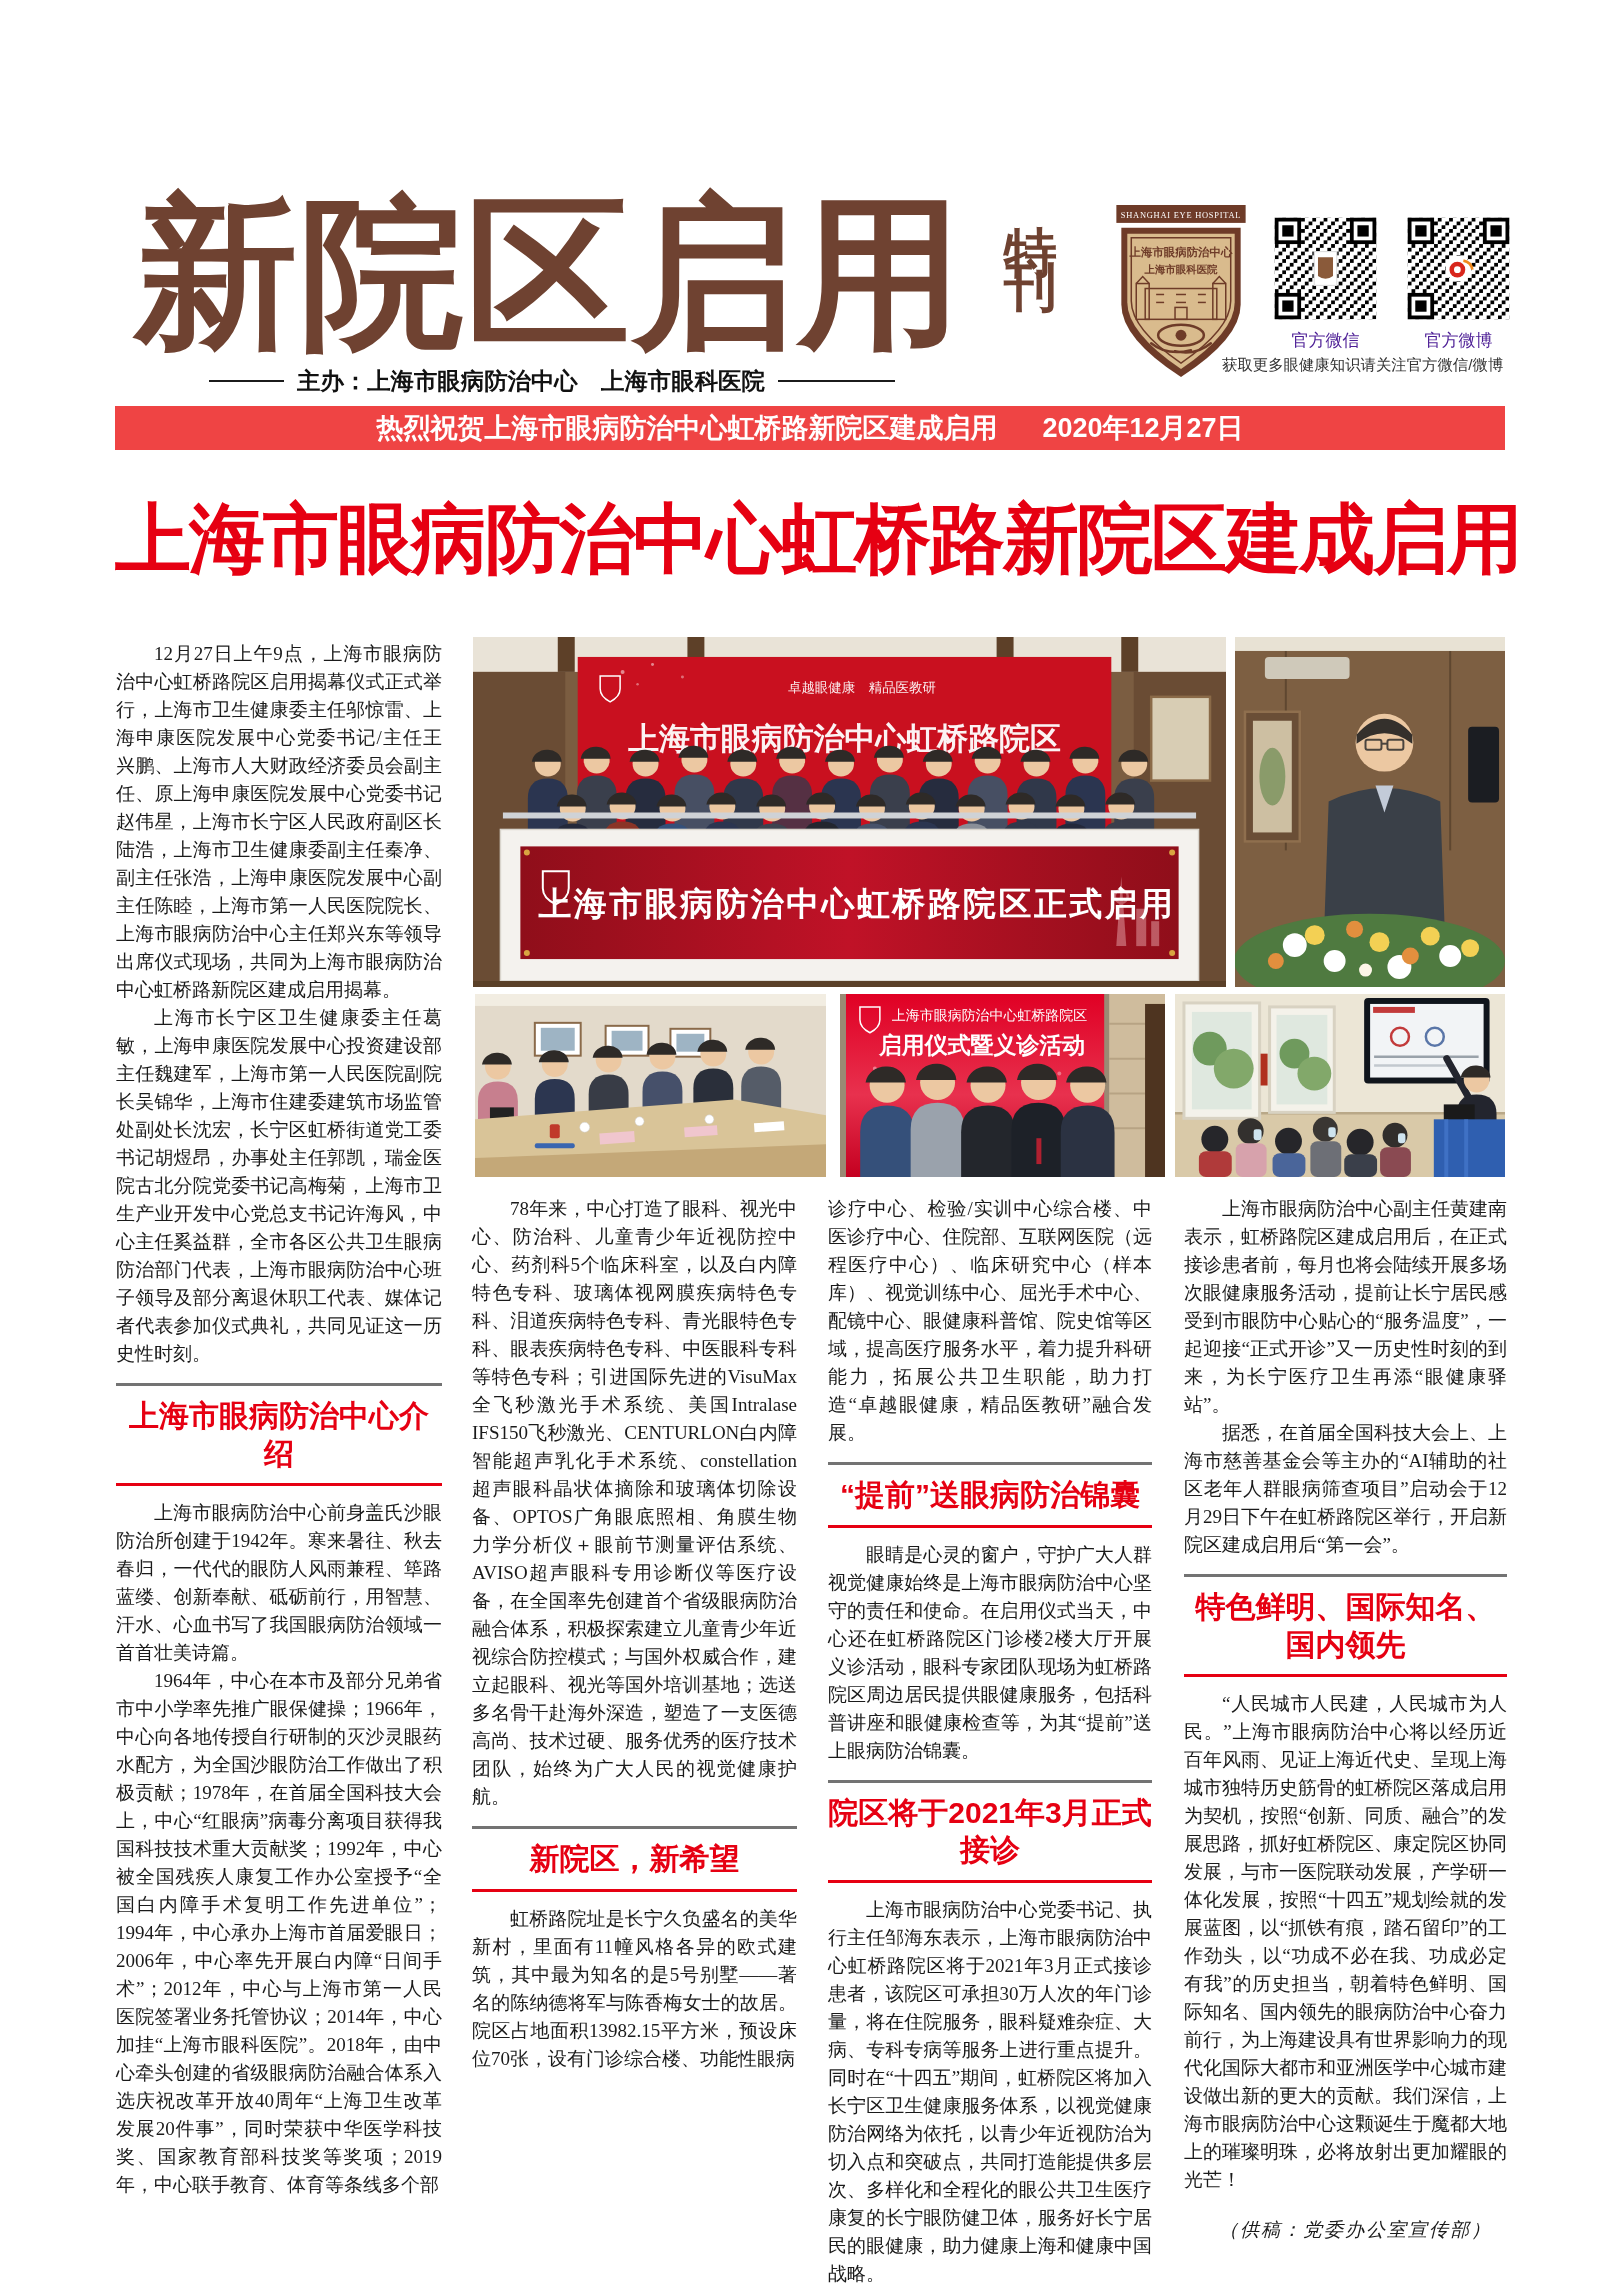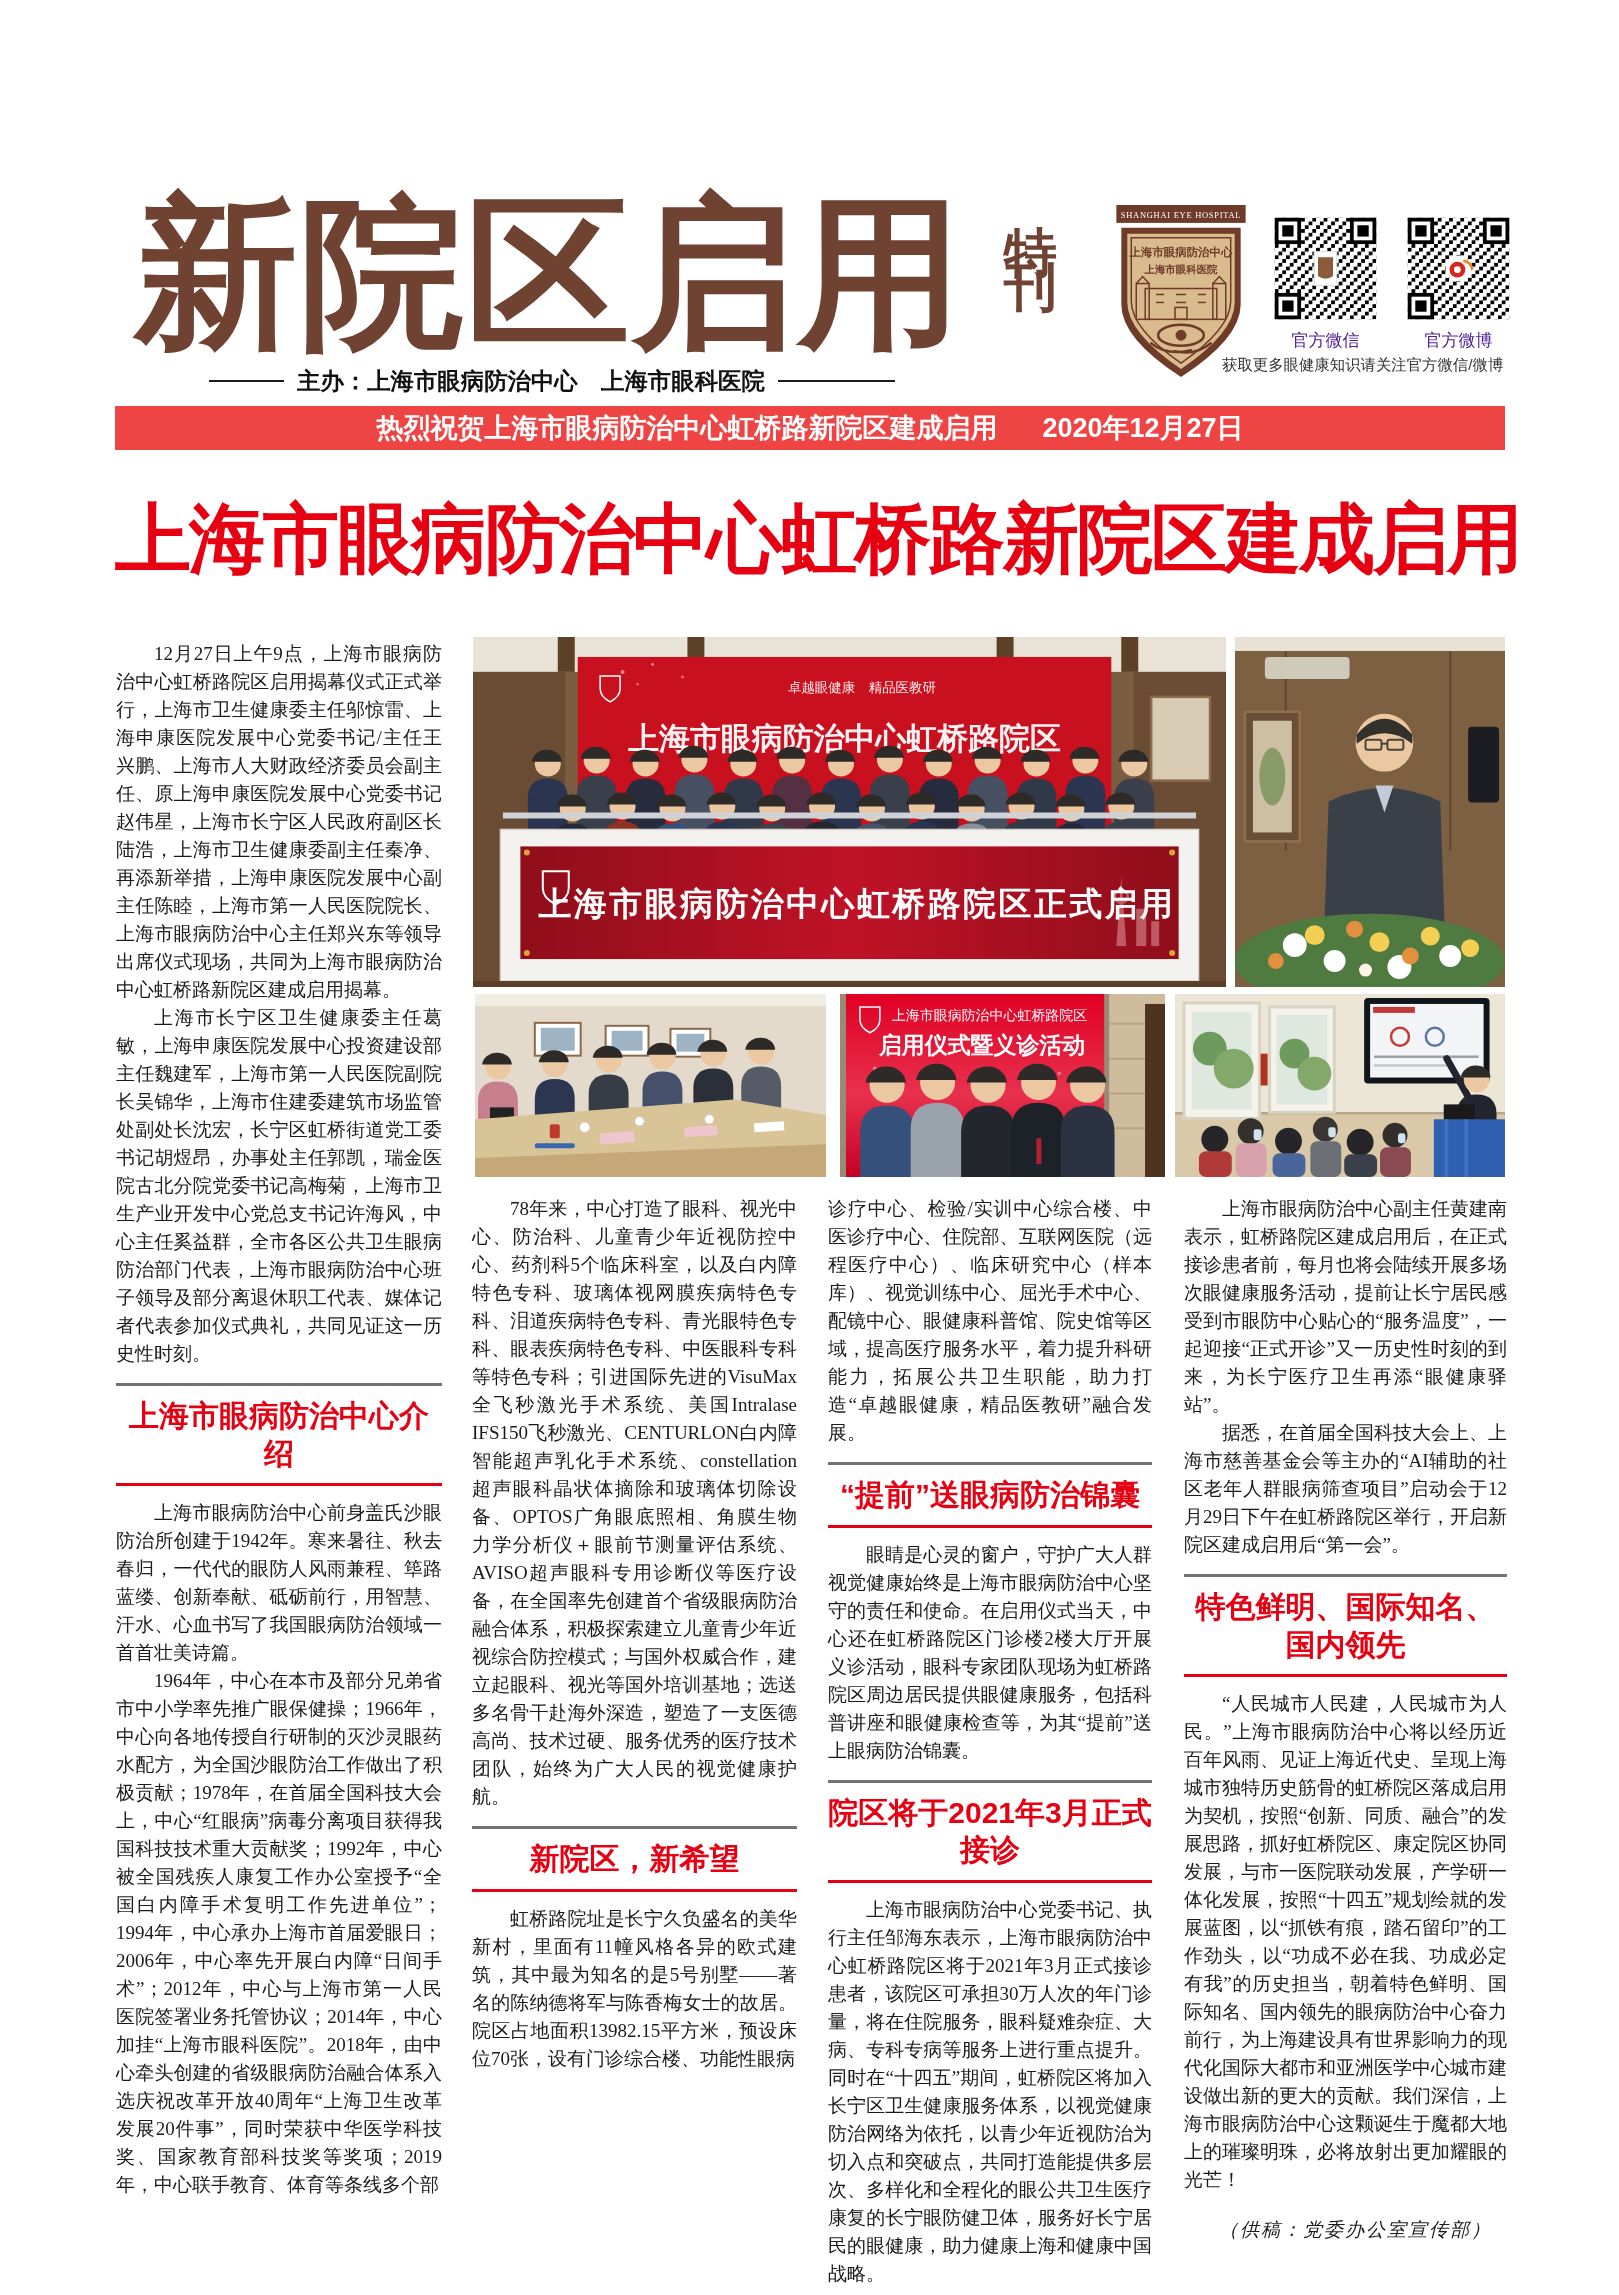--- a/index.html
+++ b/index.html
@@ -392,21 +392,21 @@
         <rect x="340" y="322" width="66" height="46" rx="14" fill="#3a3f4a"></rect>
       <circle cx="442" cy="284" r="25" fill="#312e2c"></circle>
         <rect x="412" y="308" width="62" height="60" rx="14" fill="#8a4a52"></rect>
       <rect x="158" y="272" width="16" height="22" rx="5" fill="#cfe4ef"></rect>
       <rect x="308" y="268" width="15" height="20" rx="5" fill="#cfe4ef"></rect>
       <rect x="448" y="280" width="15" height="20" rx="5" fill="#cfe4ef"></rect>
     </g>
   </svg>
 
   <div class="abs col" style="left:116px;top:640px;width:326px;height:1610px">
-    <p class="ind">12月27日上午9点，上海市眼病防治中心虹桥路院区启用揭幕仪式正式举行，上海市卫生健康委主任邬惊雷、上海申康医院发展中心党委书记/主任王兴鹏、上海市人大财政经济委员会副主任、原上海申康医院发展中心党委书记赵伟星，上海市长宁区人民政府副区长陆浩，上海市卫生健康委副主任秦净、再添新举措，上海申康医院发展中心副主任陈睦，上海市第一人民医院院长、上海市眼病防治中心主任郑兴东等领导出席仪式现场，共同为上海市眼病防治中心虹桥路新院区建成启用揭幕。</p>
+    <p class="ind">12月27日上午9点，上海市眼病防治中心虹桥路院区启用揭幕仪式正式举行，上海市卫生健康委主任邬惊雷、上海申康医院发展中心党委书记/主任王兴鹏、上海市人大财政经济委员会副主任、原上海申康医院发展中心党委书记赵伟星，上海市长宁区人民政府副区长陆浩，上海市卫生健康委副主任秦净、副主任张浩，上海申康医院发展中心副主任陈睦，上海市第一人民医院院长、上海市眼病防治中心主任郑兴东等领导出席仪式现场，共同为上海市眼病防治中心虹桥路新院区建成启用揭幕。</p>
     <p class="ind">上海市长宁区卫生健康委主任葛敏，上海申康医院发展中心投资建设部主任魏建军，上海市第一人民医院副院长吴锦华，上海市住建委建筑市场监管处副处长沈宏，长宁区虹桥街道党工委书记胡煜昂，办事处主任郭凯，瑞金医院古北分院党委书记高梅菊，上海市卫生产业开发中心党总支书记许海风，中心主任奚益群，全市各区公共卫生眼病防治部门代表，上海市眼病防治中心班子领导及部分离退休职工代表、媒体记者代表参加仪式典礼，共同见证这一历史性时刻。</p>
     <div class="sechead">上海市眼病防治中心介绍</div>
     <p class="ind">上海市眼病防治中心前身盖氏沙眼防治所创建于1942年。寒来暑往、秋去春归，一代代的眼防人风雨兼程、筚路蓝缕、创新奉献、砥砺前行，用智慧、汗水、心血书写了我国眼病防治领域一首首壮美诗篇。</p>
     <p class="ind">1964年，中心在本市及部分兄弟省市中小学率先推广眼保健操；1966年，中心向各地传授自行研制的灭沙灵眼药水配方，为全国沙眼防治工作做出了积极贡献；1978年，在首届全国科技大会上，中心“红眼病”病毒分离项目获得我国科技技术重大贡献奖；1992年，中心被全国残疾人康复工作办公室授予“全国白内障手术复明工作先进单位”；1994年，中心承办上海市首届爱眼日；2006年，中心率先开展白内障“日间手术”；2012年，中心与上海市第一人民医院签署业务托管协议；2014年，中心加挂“上海市眼科医院”。2018年，由中心牵头创建的省级眼病防治融合体系入选庆祝改革开放40周年“上海卫生改革发展20件事”，同时荣获中华医学科技奖、国家教育部科技奖等奖项；2019年，中心联手教育、体育等条线多个部</p>
   </div>
 
   <div class="abs col" style="left:472px;top:1195px;width:325px;height:1081px">
     <p class="ind">78年来，中心打造了眼科、视光中心、防治科、儿童青少年近视防控中心、药剂科5个临床科室，以及白内障特色专科、玻璃体视网膜疾病特色专科、泪道疾病特色专科、青光眼特色专科、眼表疾病特色专科、中医眼科专科等特色专科；引进国际先进的VisuMax全飞秒激光手术系统、美国Intralase IFS150飞秒激光、CENTURLON白内障智能超声乳化手术系统、constellation超声眼科晶状体摘除和玻璃体切除设备、OPTOS广角眼底照相、角膜生物力学分析仪＋眼前节测量评估系统、AVISO超声眼科专用诊断仪等医疗设备，在全国率先创建首个省级眼病防治融合体系，积极探索建立儿童青少年近视综合防控模式；与国外权威合作，建立起眼科、视光等国外培训基地；选送多名骨干赴海外深造，塑造了一支医德高尚、技术过硬、服务优秀的医疗技术团队，始终为广大人民的视觉健康护航。</p>
     <div class="sechead">新院区，新希望</div>
     <p class="ind">虹桥路院址是长宁久负盛名的美华新村，里面有11幢风格各异的欧式建筑，其中最为知名的是5号别墅——著名的陈纳德将军与陈香梅女士的故居。院区占地面积13982.15平方米，预设床位70张，设有门诊综合楼、功能性眼病</p>

